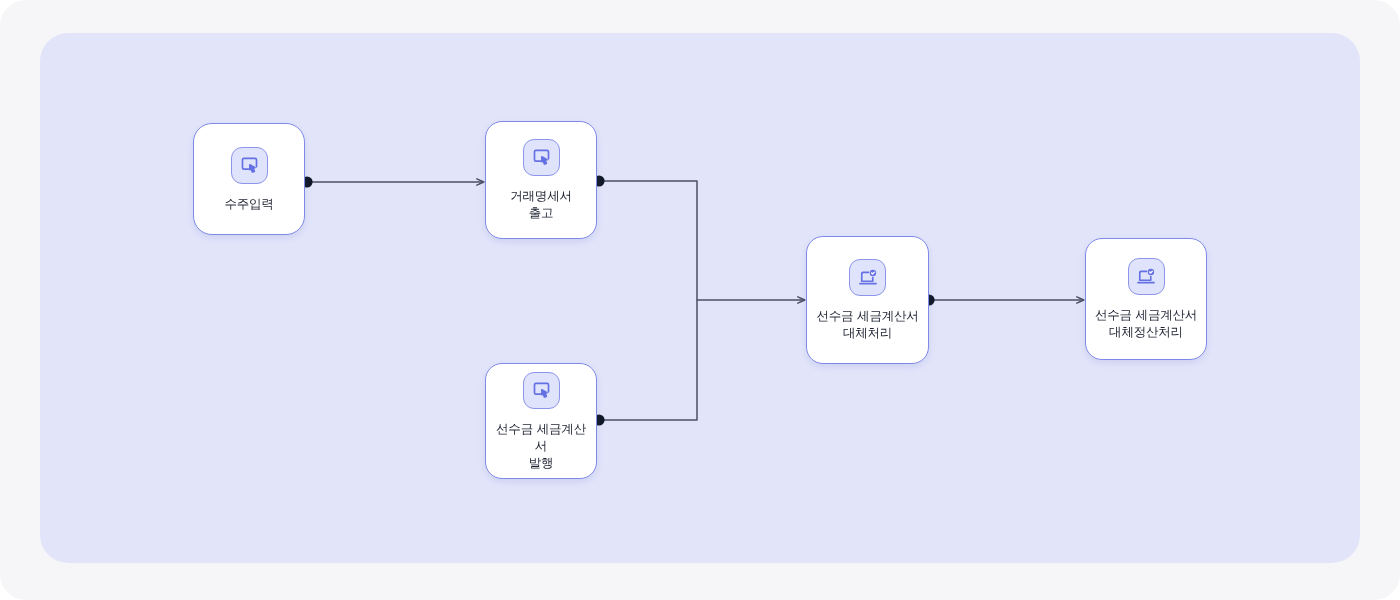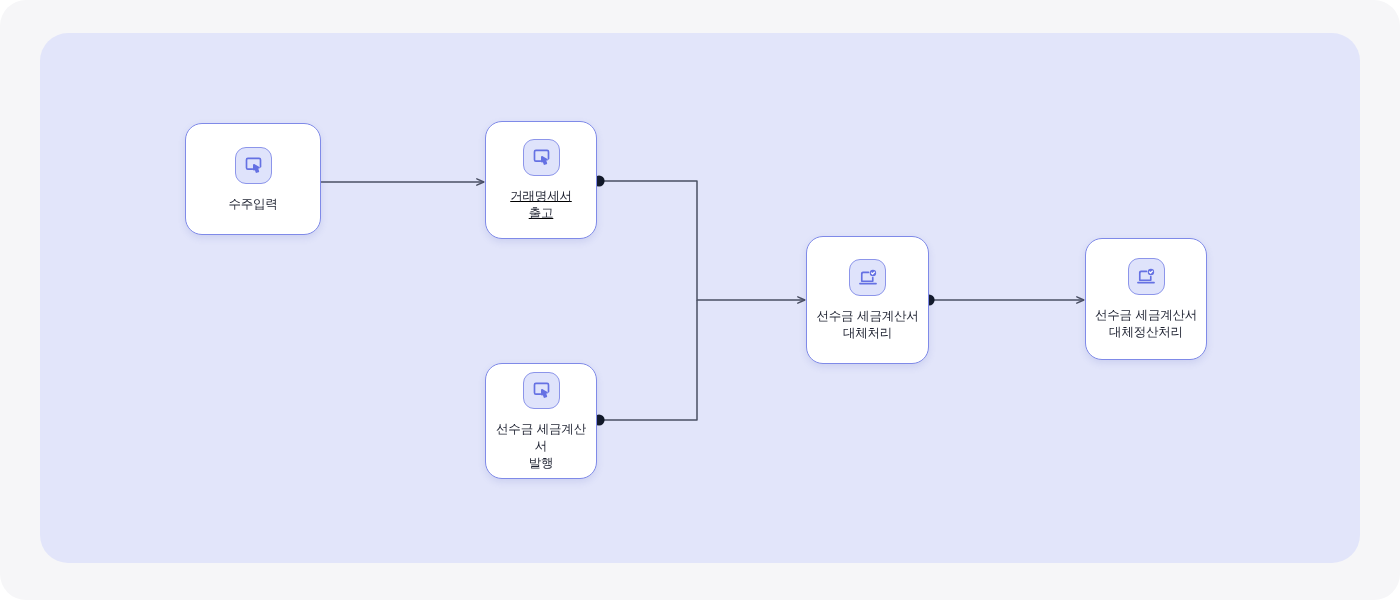--- a/index.html
+++ b/index.html
@@ -68,22 +68,22 @@
     font-size: 12.5px;
     line-height: 17px;
     color: #1d2130;
     text-align: center;
     font-weight: 500;
     white-space: pre-line;
     padding: 0 5px;
     letter-spacing: -0.2px;
   }
   
-  #node-0 { left: 185px; top: 123px; width: 136px; height: 112px; }
-  #node-1 { left: 485px; top: 121px; width: 112px; height: 118px; text-decoration: underline; }
+  #node-0 { left: 193px; top: 123px; width: 112px; height: 112px; border-radius: 19px; }
+  #node-1 { left: 485px; top: 121px; width: 112px; height: 118px; }
   #node-2 { left: 485px; top: 363px; width: 112px; height: 116px; }
   #node-3 { left: 806px; top: 236px; width: 123px; height: 128px; }
   #node-4 { left: 1085px; top: 238px; width: 122px; height: 122px; }
 </style>
 </head>
 <body>
 
 <div class="page">
   <div class="canvas"></div>
 

